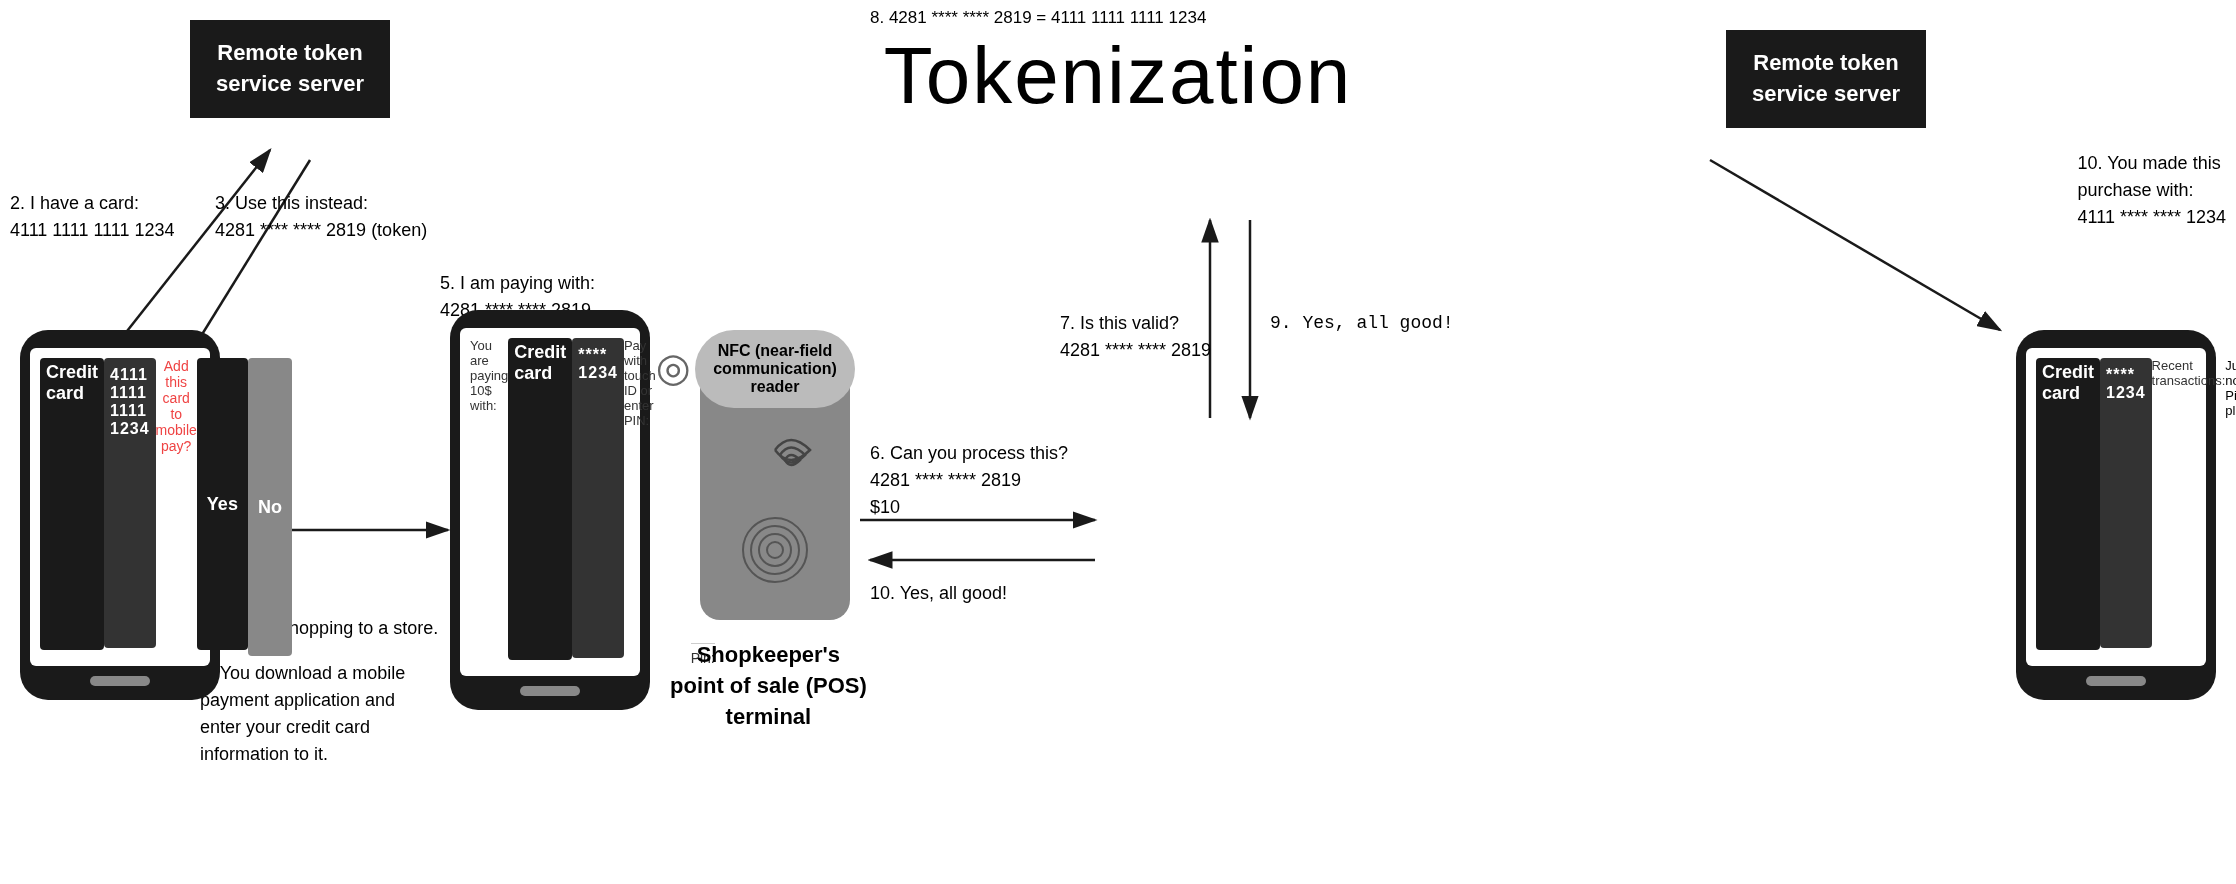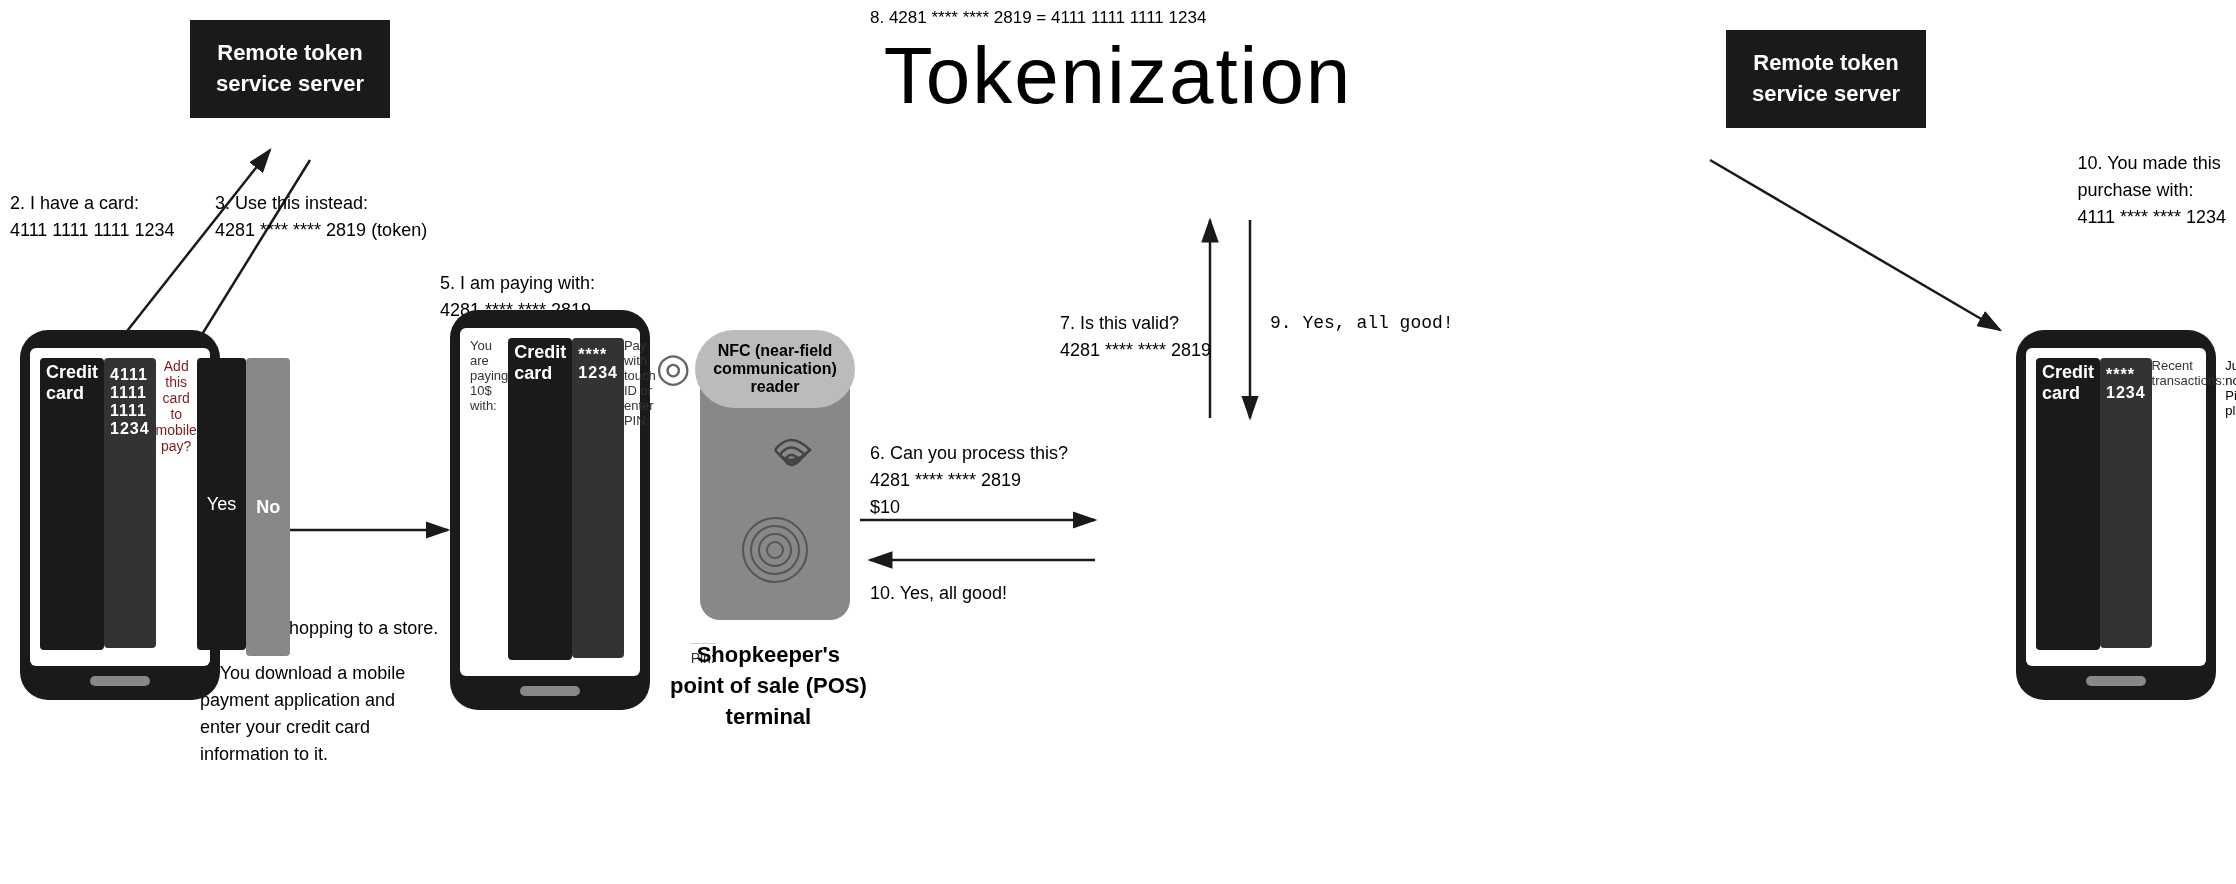--- a/index.html
+++ b/index.html
@@ -190,41 +190,41 @@
       letter-spacing: 1px;
     }
 
     .btn-yes {
       background: #1a1a1a;
       color: #fff;
       border: none;
       width: 100%;
       padding: 10px;
       font-size: 18px;
-      font-weight: normal;
+      font-weight: bold;
       margin-bottom: 6px;
       border-radius: 4px;
       cursor: pointer;
     }
 
     .btn-no {
       background: #888;
       color: #fff;
       border: none;
       width: 100%;
       padding: 10px;
       font-size: 18px;
       font-weight: bold;
       border-radius: 4px;
       cursor: pointer;
     }
 
     .add-card-text {
       font-size: 14px;
-      color: #7f1d1d;
+      color: #ef4444;
       text-align: center;
       margin-bottom: 25px;
     }
 
     
     .payment-info {
       font-size: 13px;
       color: #333;
       margin-bottom: 6px;
     }

